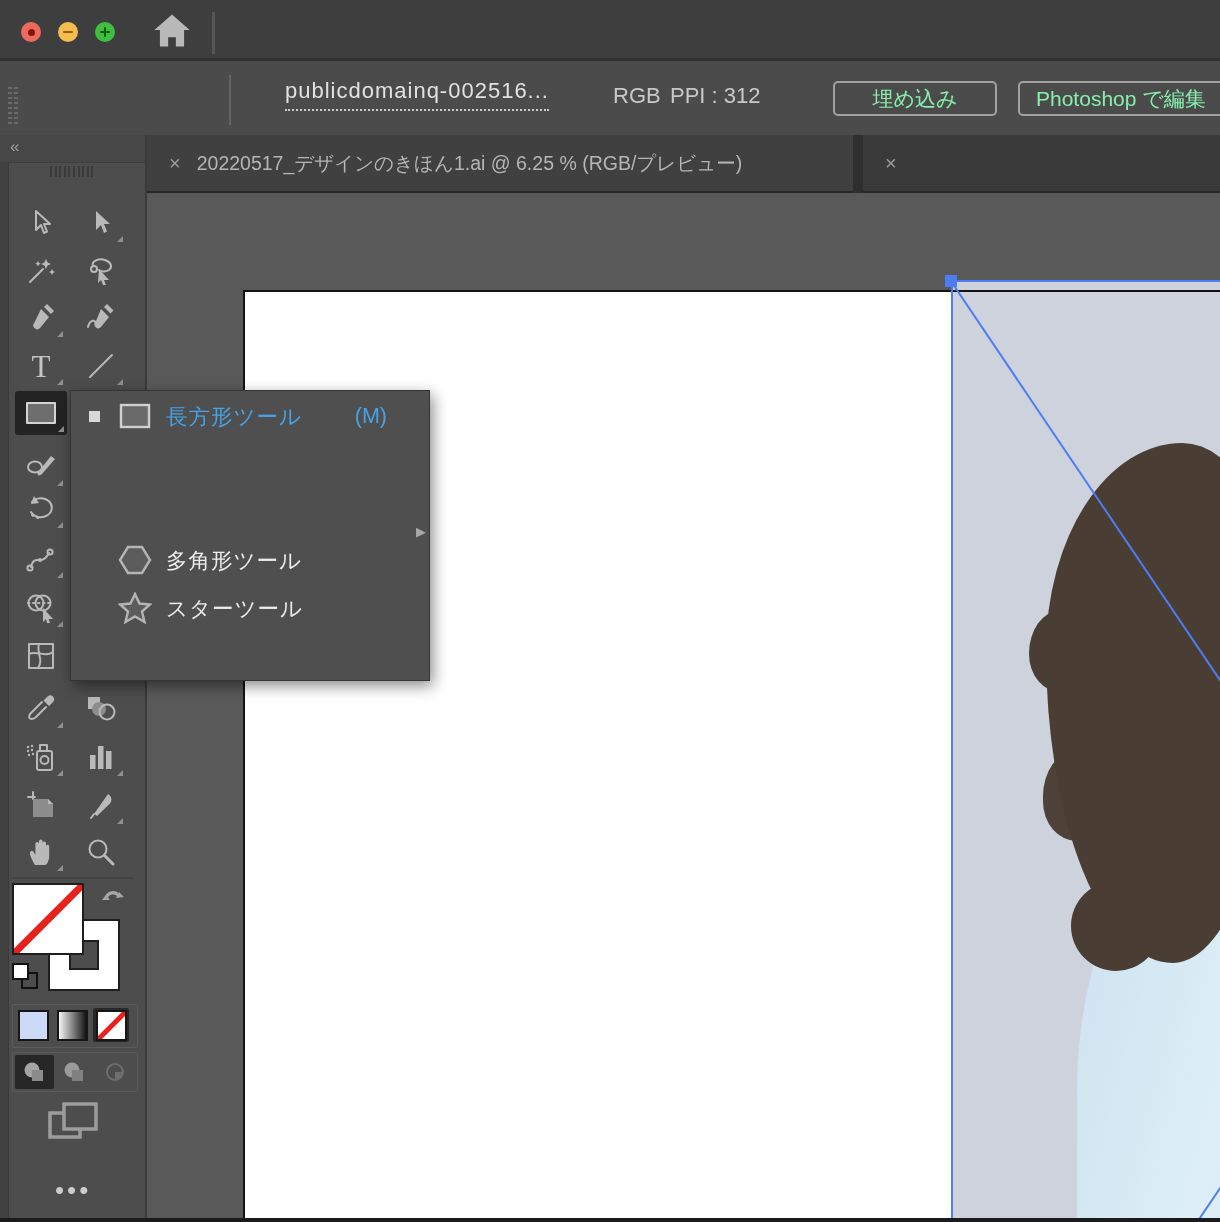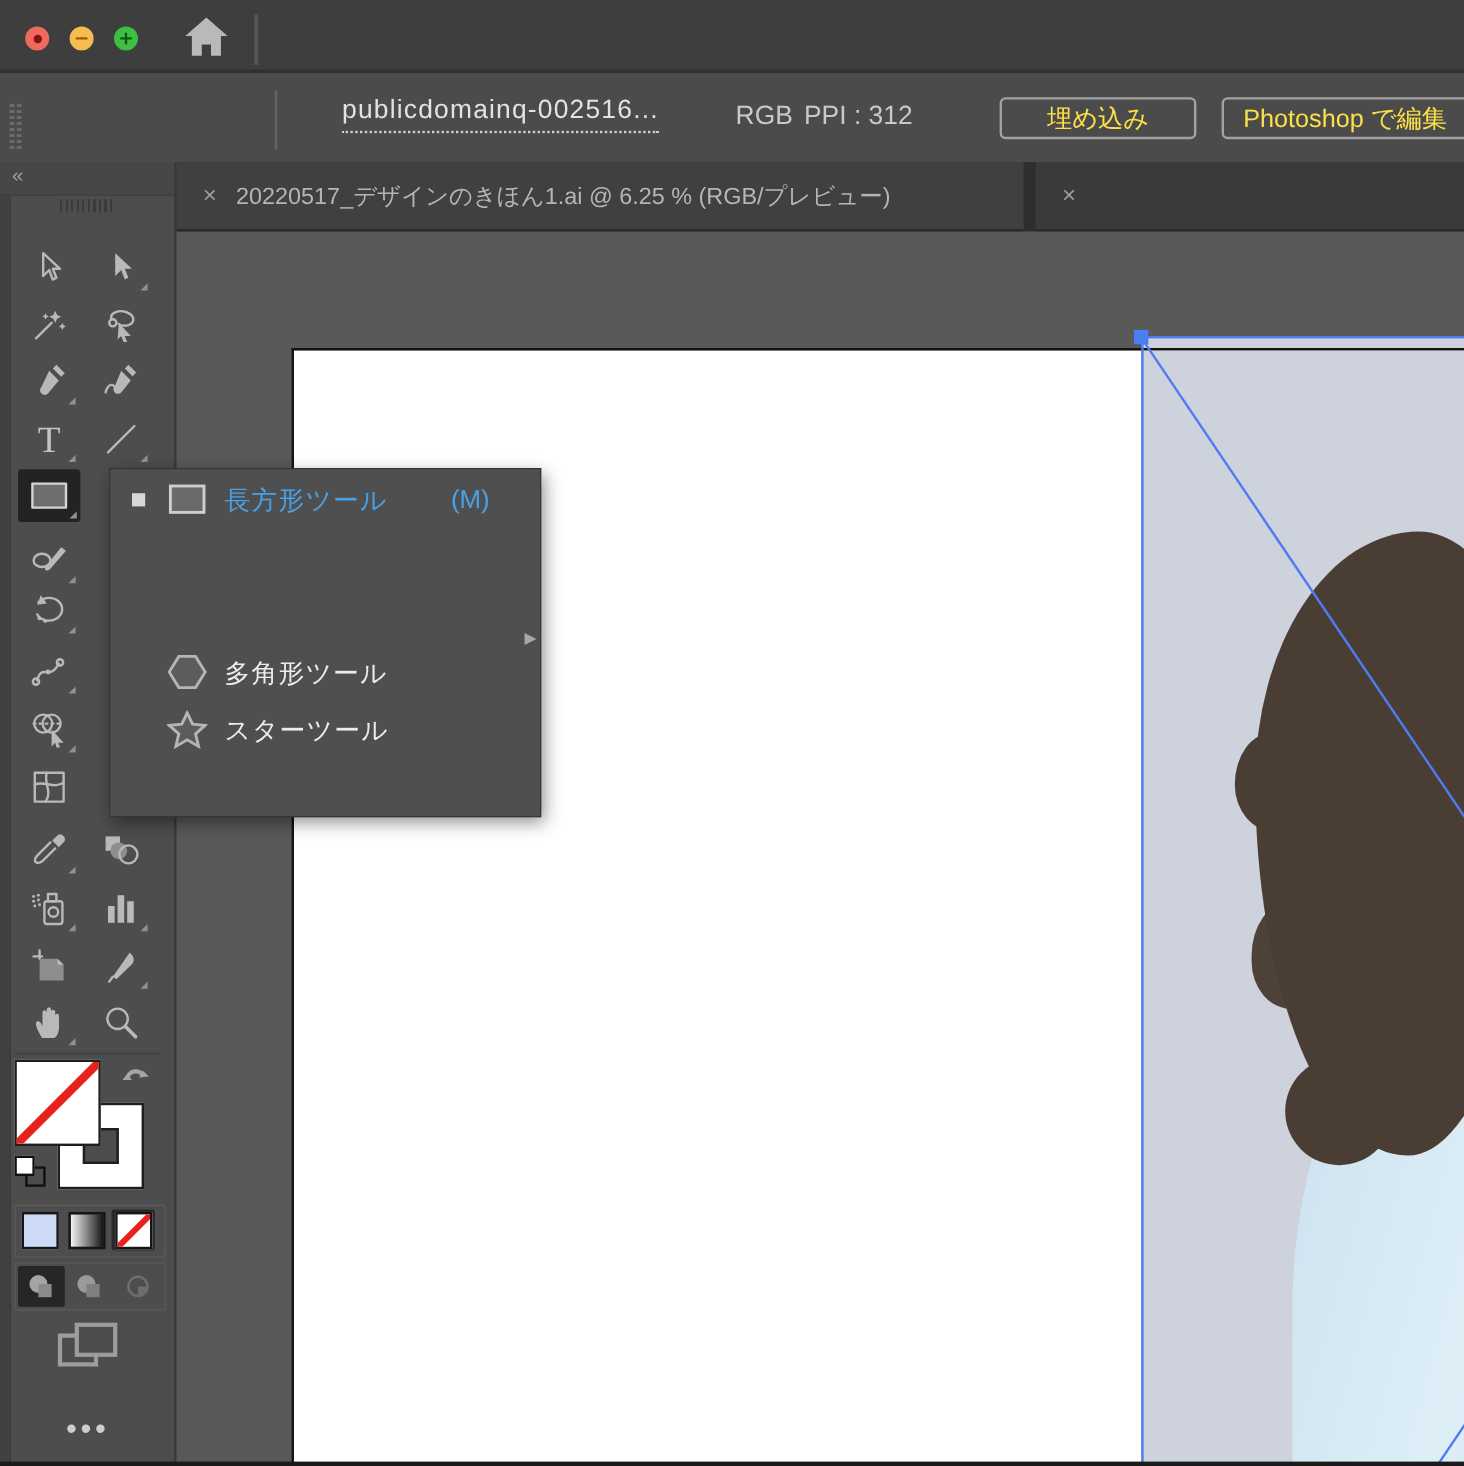--- a/index.html
+++ b/index.html
@@ -20,21 +20,21 @@
   .tl-green .h{width:10px;height:2.6px;background:#0d5c10;border-radius:1px;position:absolute;}
   #home{left:150px;top:10px;}
   #tb-divider{left:212px;top:12px;width:3px;height:42px;background:#565656;}
 
   
   #controlbar{left:0;top:61px;width:1220px;height:74px;background:#4b4b4b;color:#e2e2e2;}
   .grip-col{top:23px;width:4px;height:40px;background:repeating-linear-gradient(0deg,#6b6b6b 0 2px,transparent 2px 5px);}
   .cb-link{top:17px;font-size:22px;letter-spacing:1px;border-bottom:2px dotted #cfcfcf;padding-bottom:5px;cursor:pointer;}
   #cb-div1{left:229px;top:14px;width:2px;height:50px;background:#646464;}
   .cb-text{top:22px;font-size:22px;color:#c9c9c9;}
-  .cb-btn{top:20px;height:35px;border:2px solid #a2a2a2;border-radius:5px;color:#fde047;
+  .cb-btn{top:20px;height:35px;border:2px solid #a2a2a2;border-radius:5px;color:#86efac;
           font-size:21px;display:flex;align-items:center;justify-content:center;background:transparent;cursor:pointer;white-space:nowrap;}
 
   
   #tabbar{left:145px;top:135px;width:1075px;height:58px;background:#2e2e2e;}
   .doctab{top:0;height:56px;display:flex;align-items:center;font-size:19.5px;color:#b5b5b5;border-bottom:2px solid #272727;cursor:pointer;white-space:nowrap;overflow:hidden;}
   .doctab .x{color:#9c9c9c;font-size:20px;margin:0 16px 0 22px;cursor:pointer;}
   #tab1{left:2px;width:706px;background:#404040;}
   #tab2{left:718px;width:360px;background:#3a3a3a;}
 
   
@@ -97,21 +97,21 @@
          border-radius:52% 0 0 0 / 46% 0 0 0;}
   .shirt2{left:215px;top:455px;width:180px;height:200px;background:#d8eaf4;border-radius:60% 40% 0 0/90% 70% 0 0;}
   .selblue{background:#4e7cf2;z-index:40;}
   #sel-handle{left:800px;top:82px;width:12px;height:12px;z-index:41;}
   #diag1{left:807px;top:88px;width:482px;height:2px;transform:rotate(56deg);transform-origin:0 0;}
   #diag2{left:1051px;top:1029px;width:44px;height:2px;transform:rotate(-56deg);transform-origin:0 0;}
   #bottomstrip{left:0;top:1218px;width:1220px;height:4px;background:#1b1b1b;z-index:60;}
 
   
   #flyout{left:70px;top:390px;width:358px;height:289px;background:#4f4f4f;border:1px solid #353535;
-          box-shadow:3px 5px 14px rgba(0,0,0,.45);z-index:70;margin-left:21px;}
+          box-shadow:3px 5px 14px rgba(0,0,0,.45);z-index:70;}
   .frow{position:absolute;left:0;width:356px;height:48px;display:flex;align-items:center;cursor:pointer;}
   .find{width:11px;height:11px;background:#d8d8d8;margin-left:18px;display:inline-block;}
   .ficon{position:absolute;left:46px;width:36px;display:flex;justify-content:center;}
   .ficon svg{stroke:#b5b5b5;fill:none;stroke-width:2.4;}
   .flabel{position:absolute;left:95px;font-size:21.5px;color:#ececec;letter-spacing:1px;}
   .fkey{position:absolute;right:40px;font-size:21.5px;color:#ececec;}
   .frow.sel2 .flabel,.frow.sel2 .fkey{color:#46a2e9;}
   .frow.sel2 .ficon svg{stroke:#cfcfcf;}
   #fly-arrow{position:absolute;right:3px;top:133px;color:#a8a8a8;font-size:13px;}
 </style>

